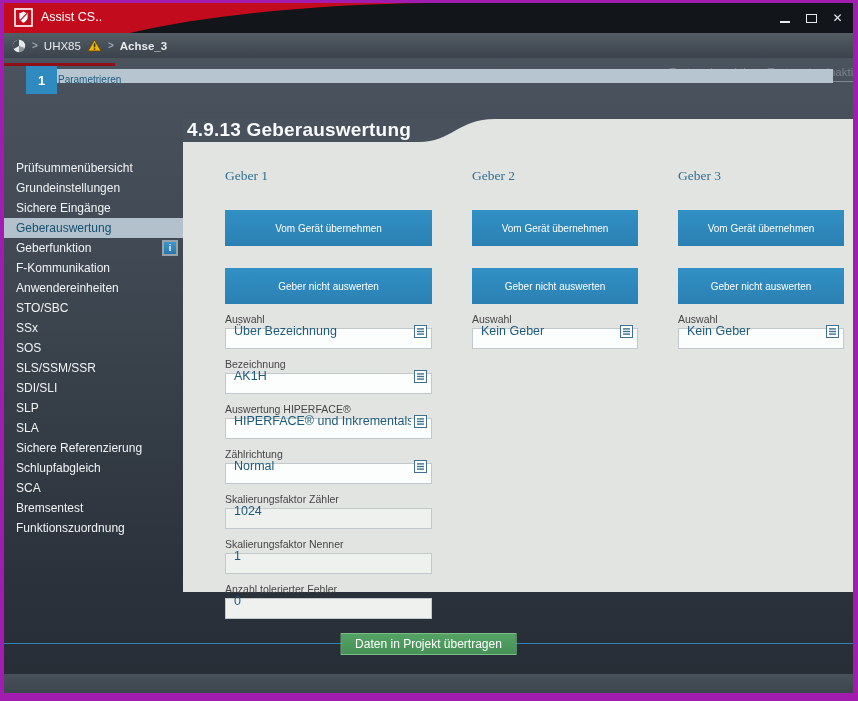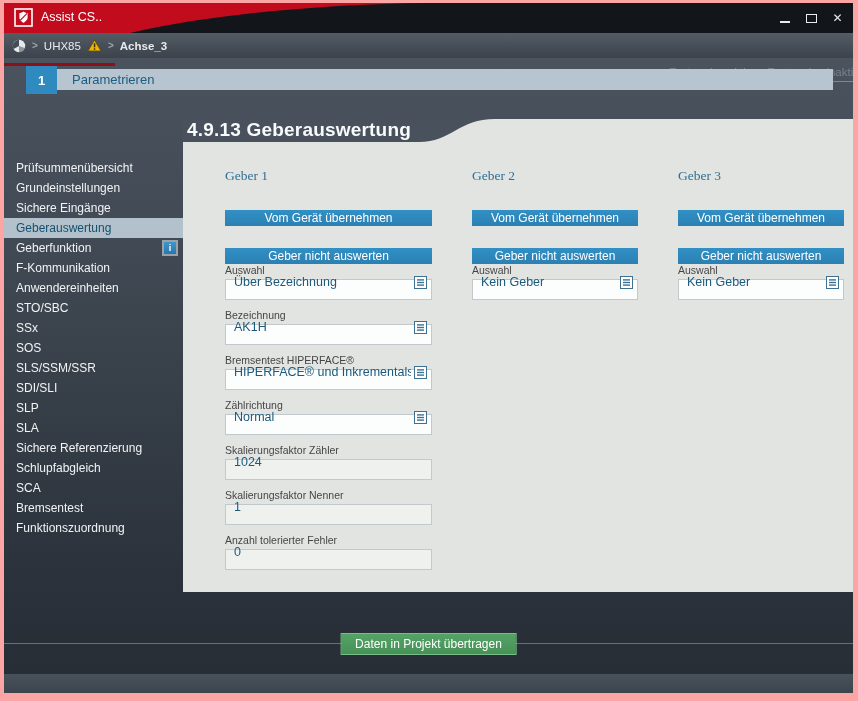--- a/index.html
+++ b/index.html
@@ -1,16 +1,16 @@
 <!DOCTYPE html>
 <html><head>
 <meta charset="utf-8">
 <style>
   html,body{margin:0;padding:0;background:#000;}
-  .screen{position:relative;width:858px;height:701px;background:#fca5a5;overflow:hidden;
+  .screen{position:relative;width:858px;height:701px;background:#a21caf;overflow:hidden;
           font-family:"Liberation Sans",sans-serif;-webkit-font-smoothing:antialiased;}
   .content{position:absolute;left:4px;top:3px;width:849px;height:690px;overflow:hidden;
            background:linear-gradient(180deg,#4f5861 0%,#49525c 12%,#414a54 35%,#343c45 62%,#2a313a 85%,#272d35 100%);}
 
   
   .titlebar{position:absolute;left:0;top:0;width:100%;height:30px;background:#121519;}
   .swoosh{position:absolute;left:0;top:0;}
   .red-underhang{position:absolute;left:0;top:30px;width:111px;height:3px;background:#8d1019;}
   .logo{position:absolute;left:10px;top:5px;width:19px;height:19px;}
   .app-title{position:absolute;left:37px;top:0;height:30px;line-height:29px;color:#ffffff;font-size:12.5px;}
@@ -29,22 +29,22 @@
   .crumb-sep{color:#9aa3ac;font-size:10px;font-weight:bold;}
   .crumb-sep::after{content:">";}
   .crumb-axis{font-weight:bold;}
   .testmode{position:absolute;right:0;top:33px;display:flex;gap:16px;padding:0 2px 3px 8px;
       border-bottom:1px solid #7f8993;color:#78828c;font-size:11.5px;}
   .testmode span{cursor:pointer;}
 
   
   .step-num{position:absolute;left:22px;top:63px;width:31px;height:28px;background:#2f8ac0;
       color:#fff;font-size:13px;font-weight:bold;display:flex;align-items:center;justify-content:center;}
-  .step-bar{position:absolute;left:53px;top:66px;width:776px;height:21px;background:#b6c5d0;
-      color:#1c5c80;font-size:13px;line-height:21px;padding-left:15px;box-sizing:border-box;}
+  .step-bar{position:absolute;left:53px;top:66px;width:776px;height:14px;background:#b6c5d0;
+      color:#1c5c80;font-size:10px;line-height:21px;padding-left:1px;box-sizing:border-box;}
 
   
   .sidebar{position:absolute;left:0;top:155px;width:179px;}
   .sb-item{position:relative;height:20px;line-height:20px;padding-left:12px;color:#f1f3f5;
       font-size:12px;cursor:pointer;white-space:nowrap;}
   .sb-item.selected{background:#b2c1cc;color:#14506f;}
   .info-badge{position:absolute;right:5px;top:2px;width:16px;height:16px;box-sizing:border-box;
       background:linear-gradient(#3e96cd,#2878ab);border:2px solid #99a2a9;color:#fff;
       font-size:9px;font-weight:bold;text-align:center;line-height:12px;}
   .info-badge::after{content:"i";}
@@ -53,24 +53,24 @@
   .panel{position:absolute;left:179px;top:116px;width:670px;height:473px;background:#e2e4e2;}
   .panel-notch{position:absolute;left:0;top:0;}
   .panel-heading{position:absolute;left:4px;top:-2px;height:25px;line-height:25px;color:#f8fafb;
       font-size:19px;font-weight:700;letter-spacing:.2px;white-space:nowrap;}
 
   .col{position:absolute;top:49px;}
   .colpos0{left:42px;width:207px;}
   .colpos1{left:289px;width:166px;}
   .colpos2{left:495px;width:166px;}
   .col-title{height:16px;margin-bottom:26px;color:#2f6f96;font-size:13.5px;font-family:Liberation Serif, serif;}
-  .btn-blue{height:16px;background:linear-gradient(#3190c4,#2b80b3);color:#fff;font-size:12px;
+  .btn-blue{height:36px;background:linear-gradient(#3190c4,#2b80b3);color:#fff;font-size:10px;
       display:flex;align-items:center;justify-content:center;cursor:pointer;white-space:nowrap;}
   .btn-take{margin-bottom:22px;}
-  .btn-noeval{}
+  .btn-noeval{margin-bottom:9px;}
   .field-label{height:13px;margin-bottom:2px;color:#454545;font-size:10.5px;white-space:nowrap;}
   .field{height:21px;box-sizing:border-box;border:1px solid #c2c9cd;background:#fcfdfd;
       display:flex;align-items:center;padding:0 4px 16px 8px;margin-bottom:9px;cursor:pointer;}
   .field.plain{background:#eff1ef;cursor:text;}
   .field .val{flex:1;color:#1c5a7d;font-size:12.5px;white-space:nowrap;overflow:hidden;}
   .dd-icon{flex:0 0 auto;width:13px;height:13px;margin-left:3px;}
 
   
   .transfer-line{position:absolute;left:0;top:640px;width:100%;height:1px;background:#2f80b5;}
   .transfer-btn{position:absolute;left:50%;transform:translateX(-50%);top:630px;height:22px;
@@ -242,21 +242,21 @@
         <svg width="13" height="13" viewBox="0 0 13 13">
           <rect x="0.5" y="0.5" width="12" height="12" fill="#ffffff" stroke="#3e7191"></rect>
           <rect x="3" y="3.2" width="7" height="1.4" fill="#3e7191"></rect>
           <rect x="3" y="5.8" width="7" height="1.4" fill="#3e7191"></rect>
           <rect x="3" y="8.4" width="7" height="1.4" fill="#3e7191"></rect>
         </svg>
       </span>
     </div>
   </div>
               <div class="field-row">
-    <div class="field-label">Bremsentest HIPERFACE®</div>
+    <div class="field-label">Auswertung HIPERFACE®</div>
     <div class="field">
       <span class="val">HIPERFACE® und Inkrementalspuren</span>
       <span class="dd-icon">
         <svg width="13" height="13" viewBox="0 0 13 13">
           <rect x="0.5" y="0.5" width="12" height="12" fill="#ffffff" stroke="#3e7191"></rect>
           <rect x="3" y="3.2" width="7" height="1.4" fill="#3e7191"></rect>
           <rect x="3" y="5.8" width="7" height="1.4" fill="#3e7191"></rect>
           <rect x="3" y="8.4" width="7" height="1.4" fill="#3e7191"></rect>
         </svg>
       </span>

